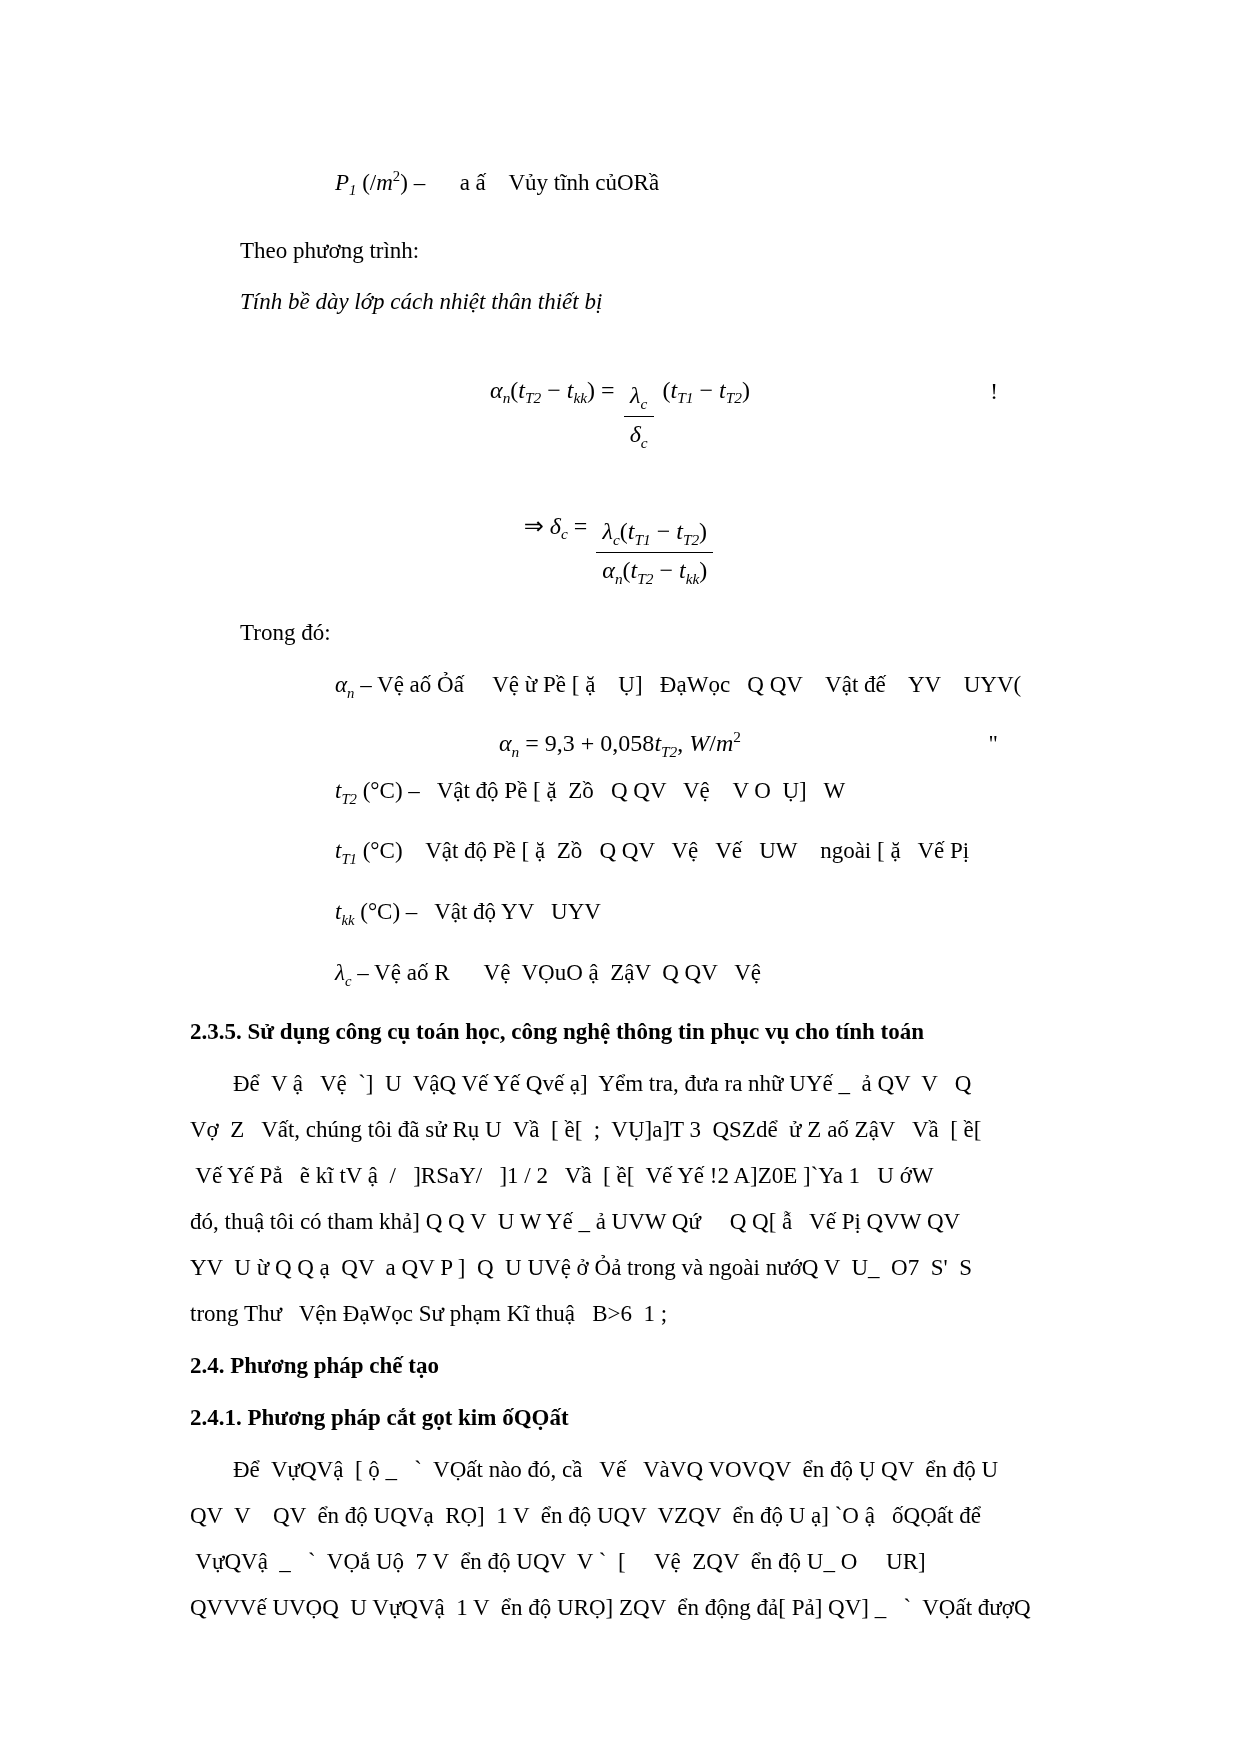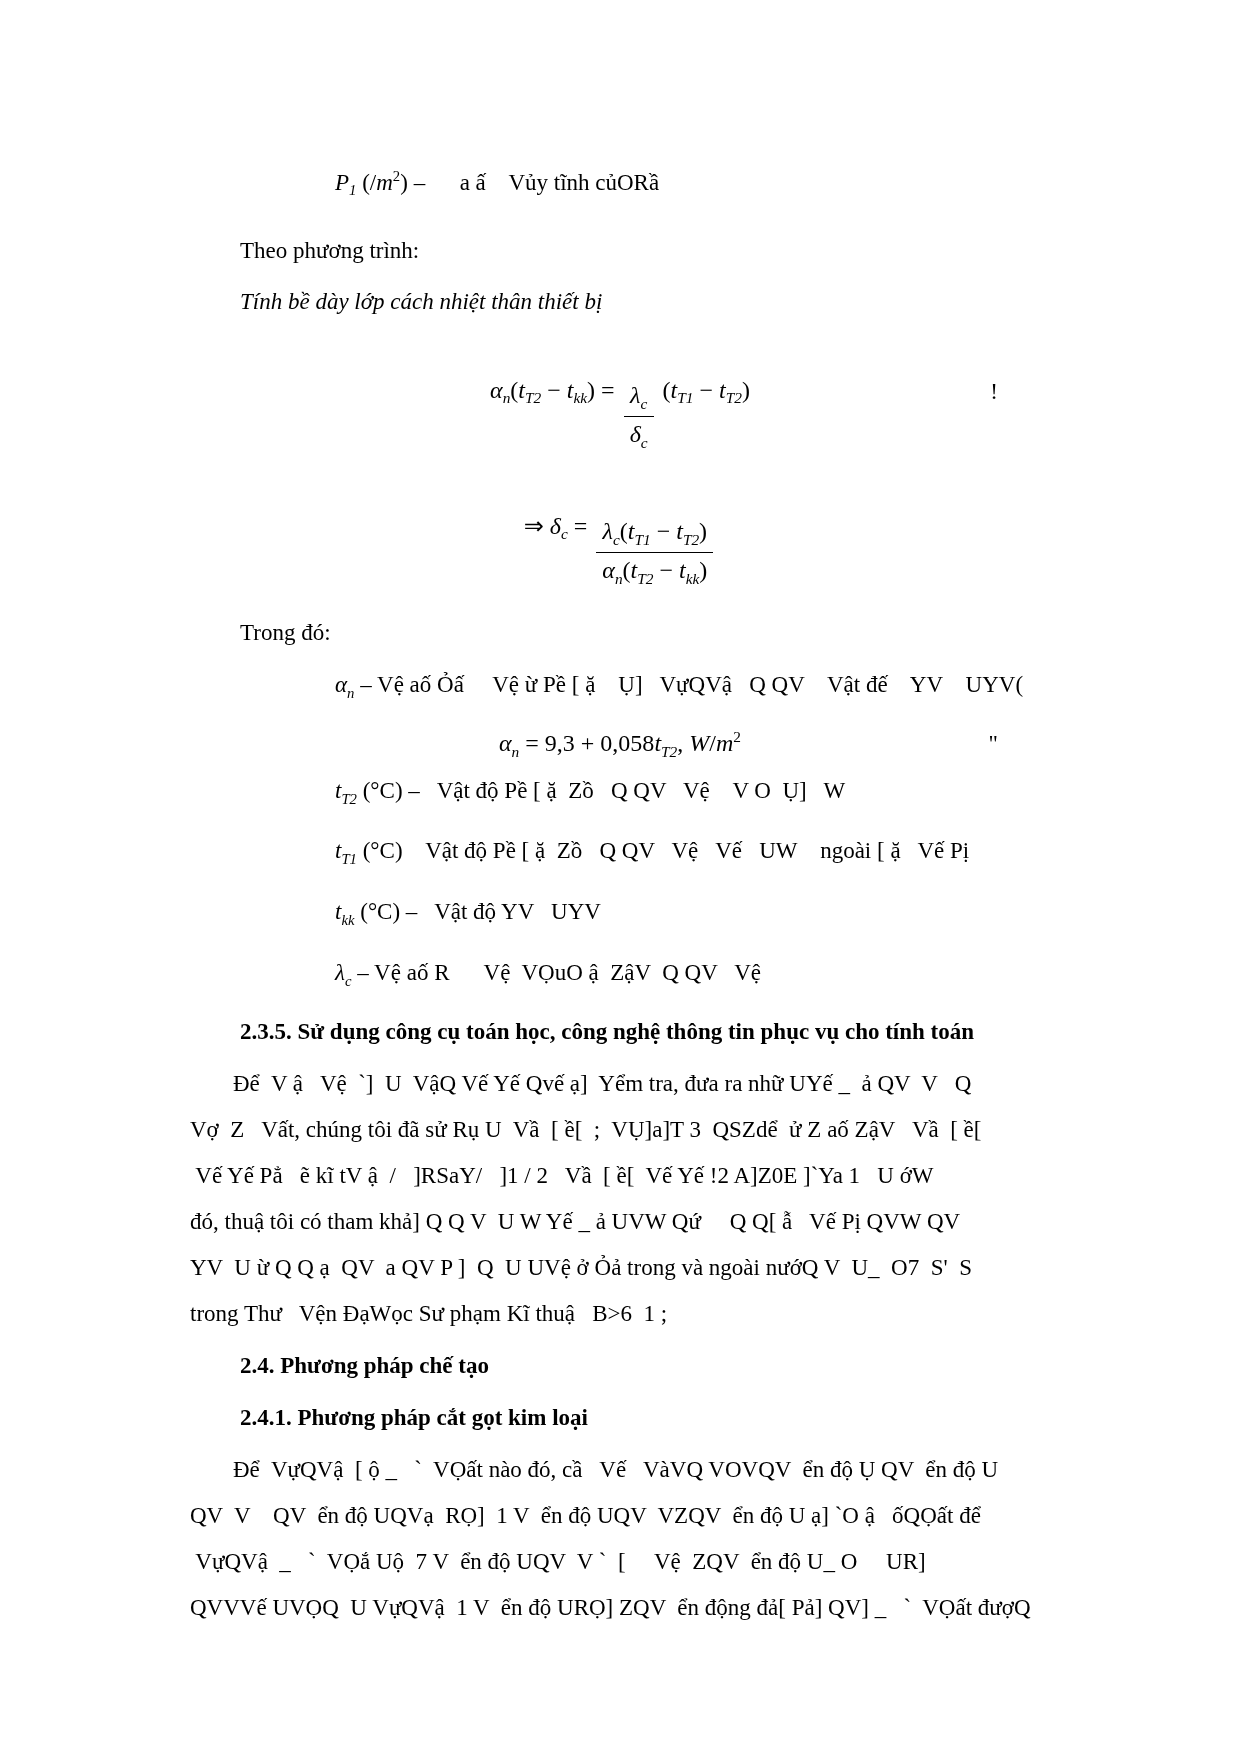--- a/index.html
+++ b/index.html
@@ -14,21 +14,21 @@
   }
   .content {
     position:absolute;
     left:190px; top:158px; width:860px;
     font-size:23px;
   }
   .line { white-space:pre-wrap; line-height:33px; }
   .ml { margin-left:50px; }
   .def-line { white-space:pre; margin-left:145px; line-height:36px; margin-bottom:17px; }
   .italic { font-style:italic; }
-  .bold-heading { font-weight:bold; white-space:nowrap; margin-left:50px; line-height:34px; }
+  .bold-heading { font-weight:bold; white-space:nowrap; line-height:34px; }
   .eq-row { position:relative; text-align:center; font-size:24px; }
   .eq-inner { display:inline-block; }
   .eq-marker { position:absolute; right:52px; top:50%; transform:translateY(-50%); font-size:23px; }
   .mi { font-style:italic; }
   .mt { font-style:normal; }
   sub.msub { font-size:64%; font-style:italic; }
   sup.msup { font-size:64%; font-style:normal; }
   .frac { display:inline-block; vertical-align:middle; text-align:center; margin:0 3px; }
   .frac .num, .frac .den { display:block; padding:1px 6px; line-height:1.35; }
   .frac .num { border-bottom:1.5px solid #000;margin-top:48px; }
@@ -55,21 +55,21 @@
       <div class="eq-inner"><span class="mi">α</span><sub class="msub">n</sub><span class="mt">(</span><span class="mi">t</span><sub class="msub">T2</sub><span class="mt"> − </span><span class="mi">t</span><sub class="msub">kk</sub><span class="mt">) = </span><span class="frac"><span class="num"><span class="mi">λ</span><sub class="msub">c</sub></span><span class="den"><span class="mi">δ</span><sub class="msub">c</sub></span></span><span class="mt"> (</span><span class="mi">t</span><sub class="msub">T1</sub><span class="mt"> − </span><span class="mi">t</span><sub class="msub">T2</sub><span class="mt">)</span></div>
       <div class="eq-marker">!</div>
     </div>
 
     <div class="eq-row mb-l">
       <div class="eq-inner"><span class="mt">⇒ </span><span class="mi">δ</span><sub class="msub">c</sub><span class="mt"> = </span><span class="frac"><span class="num"><span class="mi">λ</span><sub class="msub">c</sub><span class="mt">(</span><span class="mi">t</span><sub class="msub">T1</sub><span class="mt"> − </span><span class="mi">t</span><sub class="msub">T2</sub><span class="mt">)</span></span><span class="den"><span class="mi">α</span><sub class="msub">n</sub><span class="mt">(</span><span class="mi">t</span><sub class="msub">T2</sub><span class="mt"> − </span><span class="mi">t</span><sub class="msub">kk</sub><span class="mt">)</span></span></span></div>
     </div>
 
     <div class="line ml mb-m">Trong đó:</div>
 
-    <div class="def-line"><span class="mi">α</span><sub class="msub">n</sub><span class="mt"> – Vệ aố Ỏấ     Vệ ừ Pề [ ặ    Ụ]   VựQVậ   Q QV    Vật đế    YV    UYV(</span></div>
+    <div class="def-line"><span class="mi">α</span><sub class="msub">n</sub><span class="mt"> – Vệ aố Ỏấ     Vệ ừ Pề [ ặ    Ụ]   ĐạWọc   Q QV    Vật đế    YV    UYV(</span></div>
 
     <div class="eq-row mb-s">
       <div class="eq-inner"><span class="mi">α</span><sub class="msub">n</sub><span class="mt"> = 9,3 + 0,058</span><span class="mi">t</span><sub class="msub">T2</sub><span class="mt">, </span><span class="mi">W</span><span class="mt">/</span><span class="mi">m</span><sup class="msup">2</sup></div>
       <div class="eq-marker">"</div>
     </div>
 
     <div class="def-line"><span class="mi">t</span><sub class="msub">T2</sub><span class="mt"> (°C) –   Vật độ Pề [ ặ  Zồ   Q QV   Vệ    V O  Ụ]   W</span></div>
     <div class="def-line"><span class="mi">t</span><sub class="msub">T1</sub><span class="mt"> (°C)    Vật độ Pề [ ặ  Zồ   Q QV   Vệ   Vế   UW    ngoài [ ặ   Vế Pị</span></div>
     <div class="def-line"><span class="mi">t</span><sub class="msub">kk</sub><span class="mt"> (°C) –   Vật độ YV   UYV</span></div>
     <div class="def-line"><span class="mi">λ</span><sub class="msub">c</sub><span class="mt"> – Vệ aố R      Vệ  VỌuO ậ  ZậV  Q QV   Vệ</span></div>
@@ -80,21 +80,21 @@
       <div class="pline indent">Để  V ậ   Vệ  `]  U  VậQ Vế Yế Qvế ạ]  Yểm tra, đưa ra nhữ UYế _  ả QV  V   Q</div>
       <div class="pline">Vợ  Z   Vất, chúng tôi đã sử Rụ U  Vầ  [ ề[  ;  VỤ]a]T 3  QSZdể  ử Z aố ZậV   Vầ  [ ề[</div>
       <div class="pline"> Vế Yế Pẳ   ẽ kĩ tV ậ  /   ]RSaY/   ]1 / 2   Vầ  [ ề[  Vế Yế !2 A]Z0E ]`Ya 1   U ớW</div>
       <div class="pline">đó, thuậ tôi có tham khả] Q Q V  U W Yế _ ả UVW Qứ     Q Q[ ẫ   Vế Pị QVW QV</div>
       <div class="pline">YV  U ừ Q Q ạ  QV  a QV P ]  Q  U UVệ ở Ỏả trong và ngoài nướQ V  U_  O7  S'  S</div>
       <div class="pline">trong Thư   Vện ĐạWọc Sư phạm Kĩ thuậ   B&gt;6  1 ;</div>
     </div>
 
     <div class="bold-heading mb-m">2.4. Phương pháp chế tạo</div>
 
-    <div class="bold-heading mb-s">2.4.1. Phương pháp cắt gọt kim loại</div>
+    <div class="bold-heading mb-s">2.4.1. Phương pháp cắt gọt kim ốQỌất</div>
 
     <div class="para">
       <div class="pline indent">Để  VựQVậ  [ ộ _   `  VỌất nào đó, cầ   Vế   VàVQ VOVQV  ển độ Ụ QV  ển độ U</div>
       <div class="pline">QV  V    QV  ển độ UQVạ  RỌ]  1 V  ển độ UQV  VZQV  ển độ U ạ] `O ậ   ốQỌất để</div>
       <div class="pline"> VựQVậ  _   `  VỌắ Uộ  7 V  ển độ UQV  V `  [     Vệ  ZQV  ển độ U_ O     UR]</div>
       <div class="pline">QVVVế UVỌQ  U VựQVậ  1 V  ển độ URỌ] ZQV  ển động đả[ Pả] QV] _   `  VỌất đượQ</div>
     </div>
 
   </div>
 </div>

